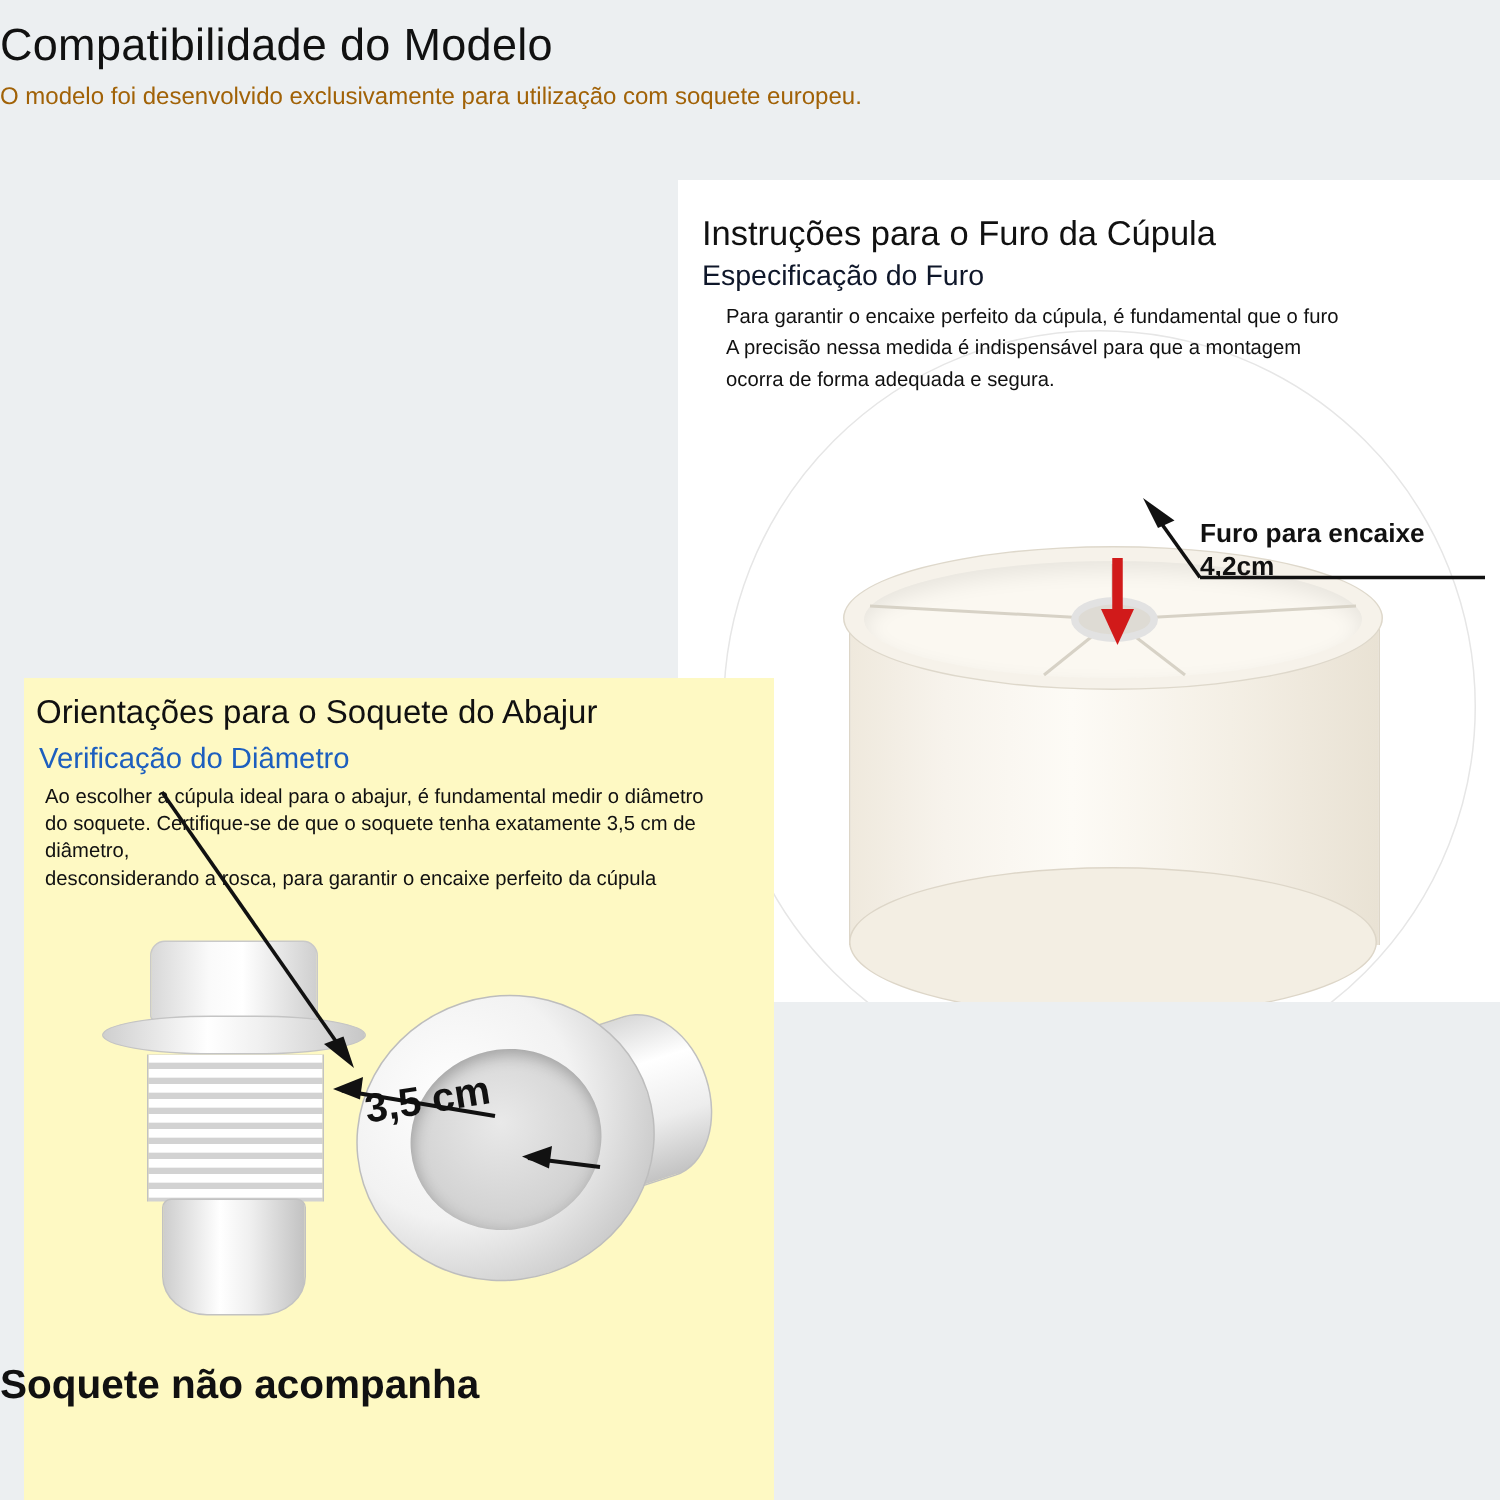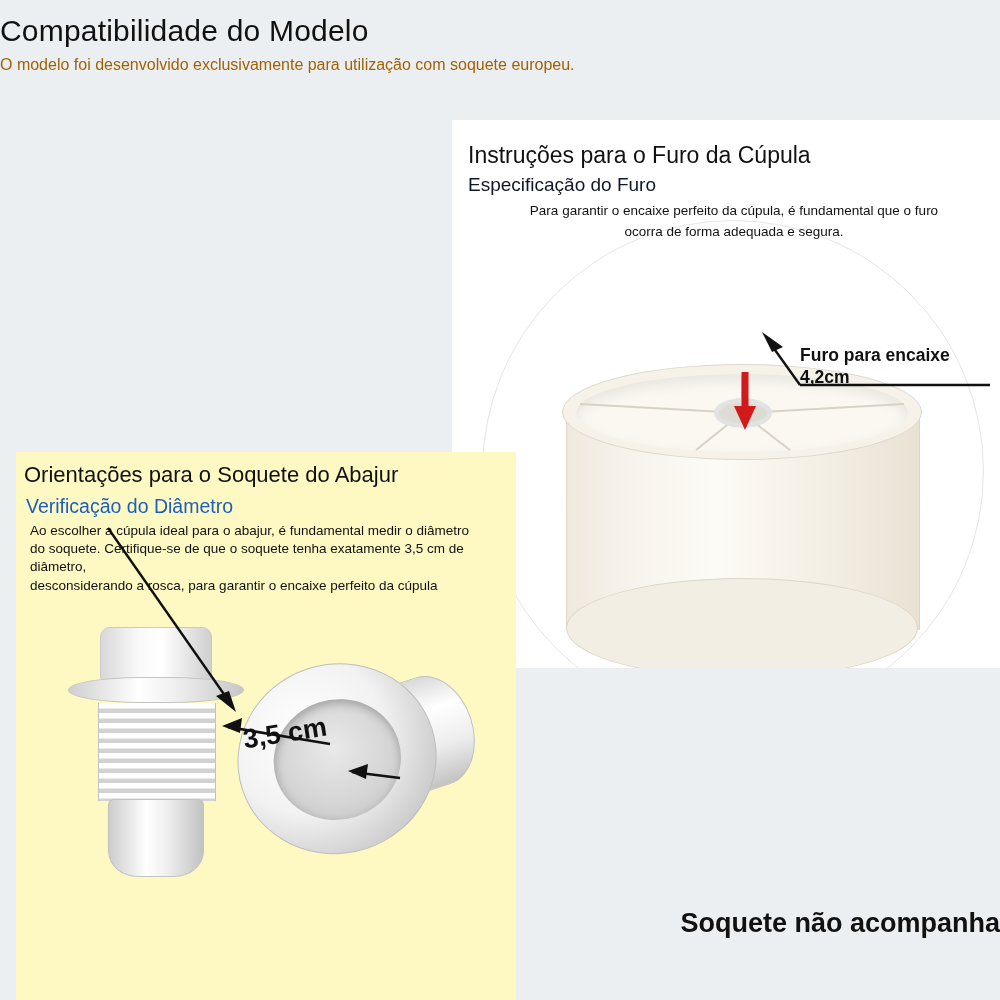--- a/index.html
+++ b/index.html
@@ -41,21 +41,20 @@
 
   
   #panel-cupula {
     position: absolute;
     left: 452px;
     top: 120px;
     width: 548px;
     height: 548px;
     background: #fff;
     overflow: hidden;
-    text-align: center;
   }
   #panel-cupula .p-title {
     position: absolute;
     left: 16px; top: 22px;
     font-size: 23px;
     color: #111;
     white-space: nowrap;
   }
   #panel-cupula .p-subtitle {
     position: absolute;
@@ -265,44 +264,44 @@
     font-size: 27px;
     font-weight: bold;
     color: #111;
     transform: rotate(-9deg);
     white-space: nowrap;
   }
   .bottom-note {
     position: absolute;
     left: 0; right: 0;
     top: 908px;
-    text-align: right;
+    text-align: left;
     font-size: 27px;
     font-weight: bold;
     color: #111;
-    margin-left: 22px;
   }
   svg.overlay { position: absolute; left: 0; top: 0; overflow: visible; pointer-events: none; }
 </style>
 </head>
 <body>
 
 <div id="header">
   <div class="title">Compatibilidade do Modelo</div>
   <div class="sub">O modelo foi desenvolvido exclusivamente para utilização com soquete europeu.</div>
 </div>
 
 <div id="panel-cupula">
 
   <div class="ghost-circle"></div>
 
   <div class="p-title">Instruções para o Furo da Cúpula</div>
   <div class="p-subtitle">Especificação do Furo</div>
   <div class="p-body">
     <p>Para garantir o encaixe perfeito da cúpula, é fundamental que o furo</p>
+    <p>A precisão nessa medida é indispensável para que  a montagem</p>
     <p>ocorra de forma adequada e segura.</p>
   </div>
 
   <div class="shade">
     <div class="body"></div>
     <div class="bottom-ellipse"></div>
     <div class="top-ellipse"></div>
     <div class="inner-top"></div>
     <svg class="spokes" width="332" height="78" viewBox="0 0 332 78">
       <line x1="166" y1="39" x2="4" y2="30" stroke="#d7d2c6" stroke-width="2"></line>

